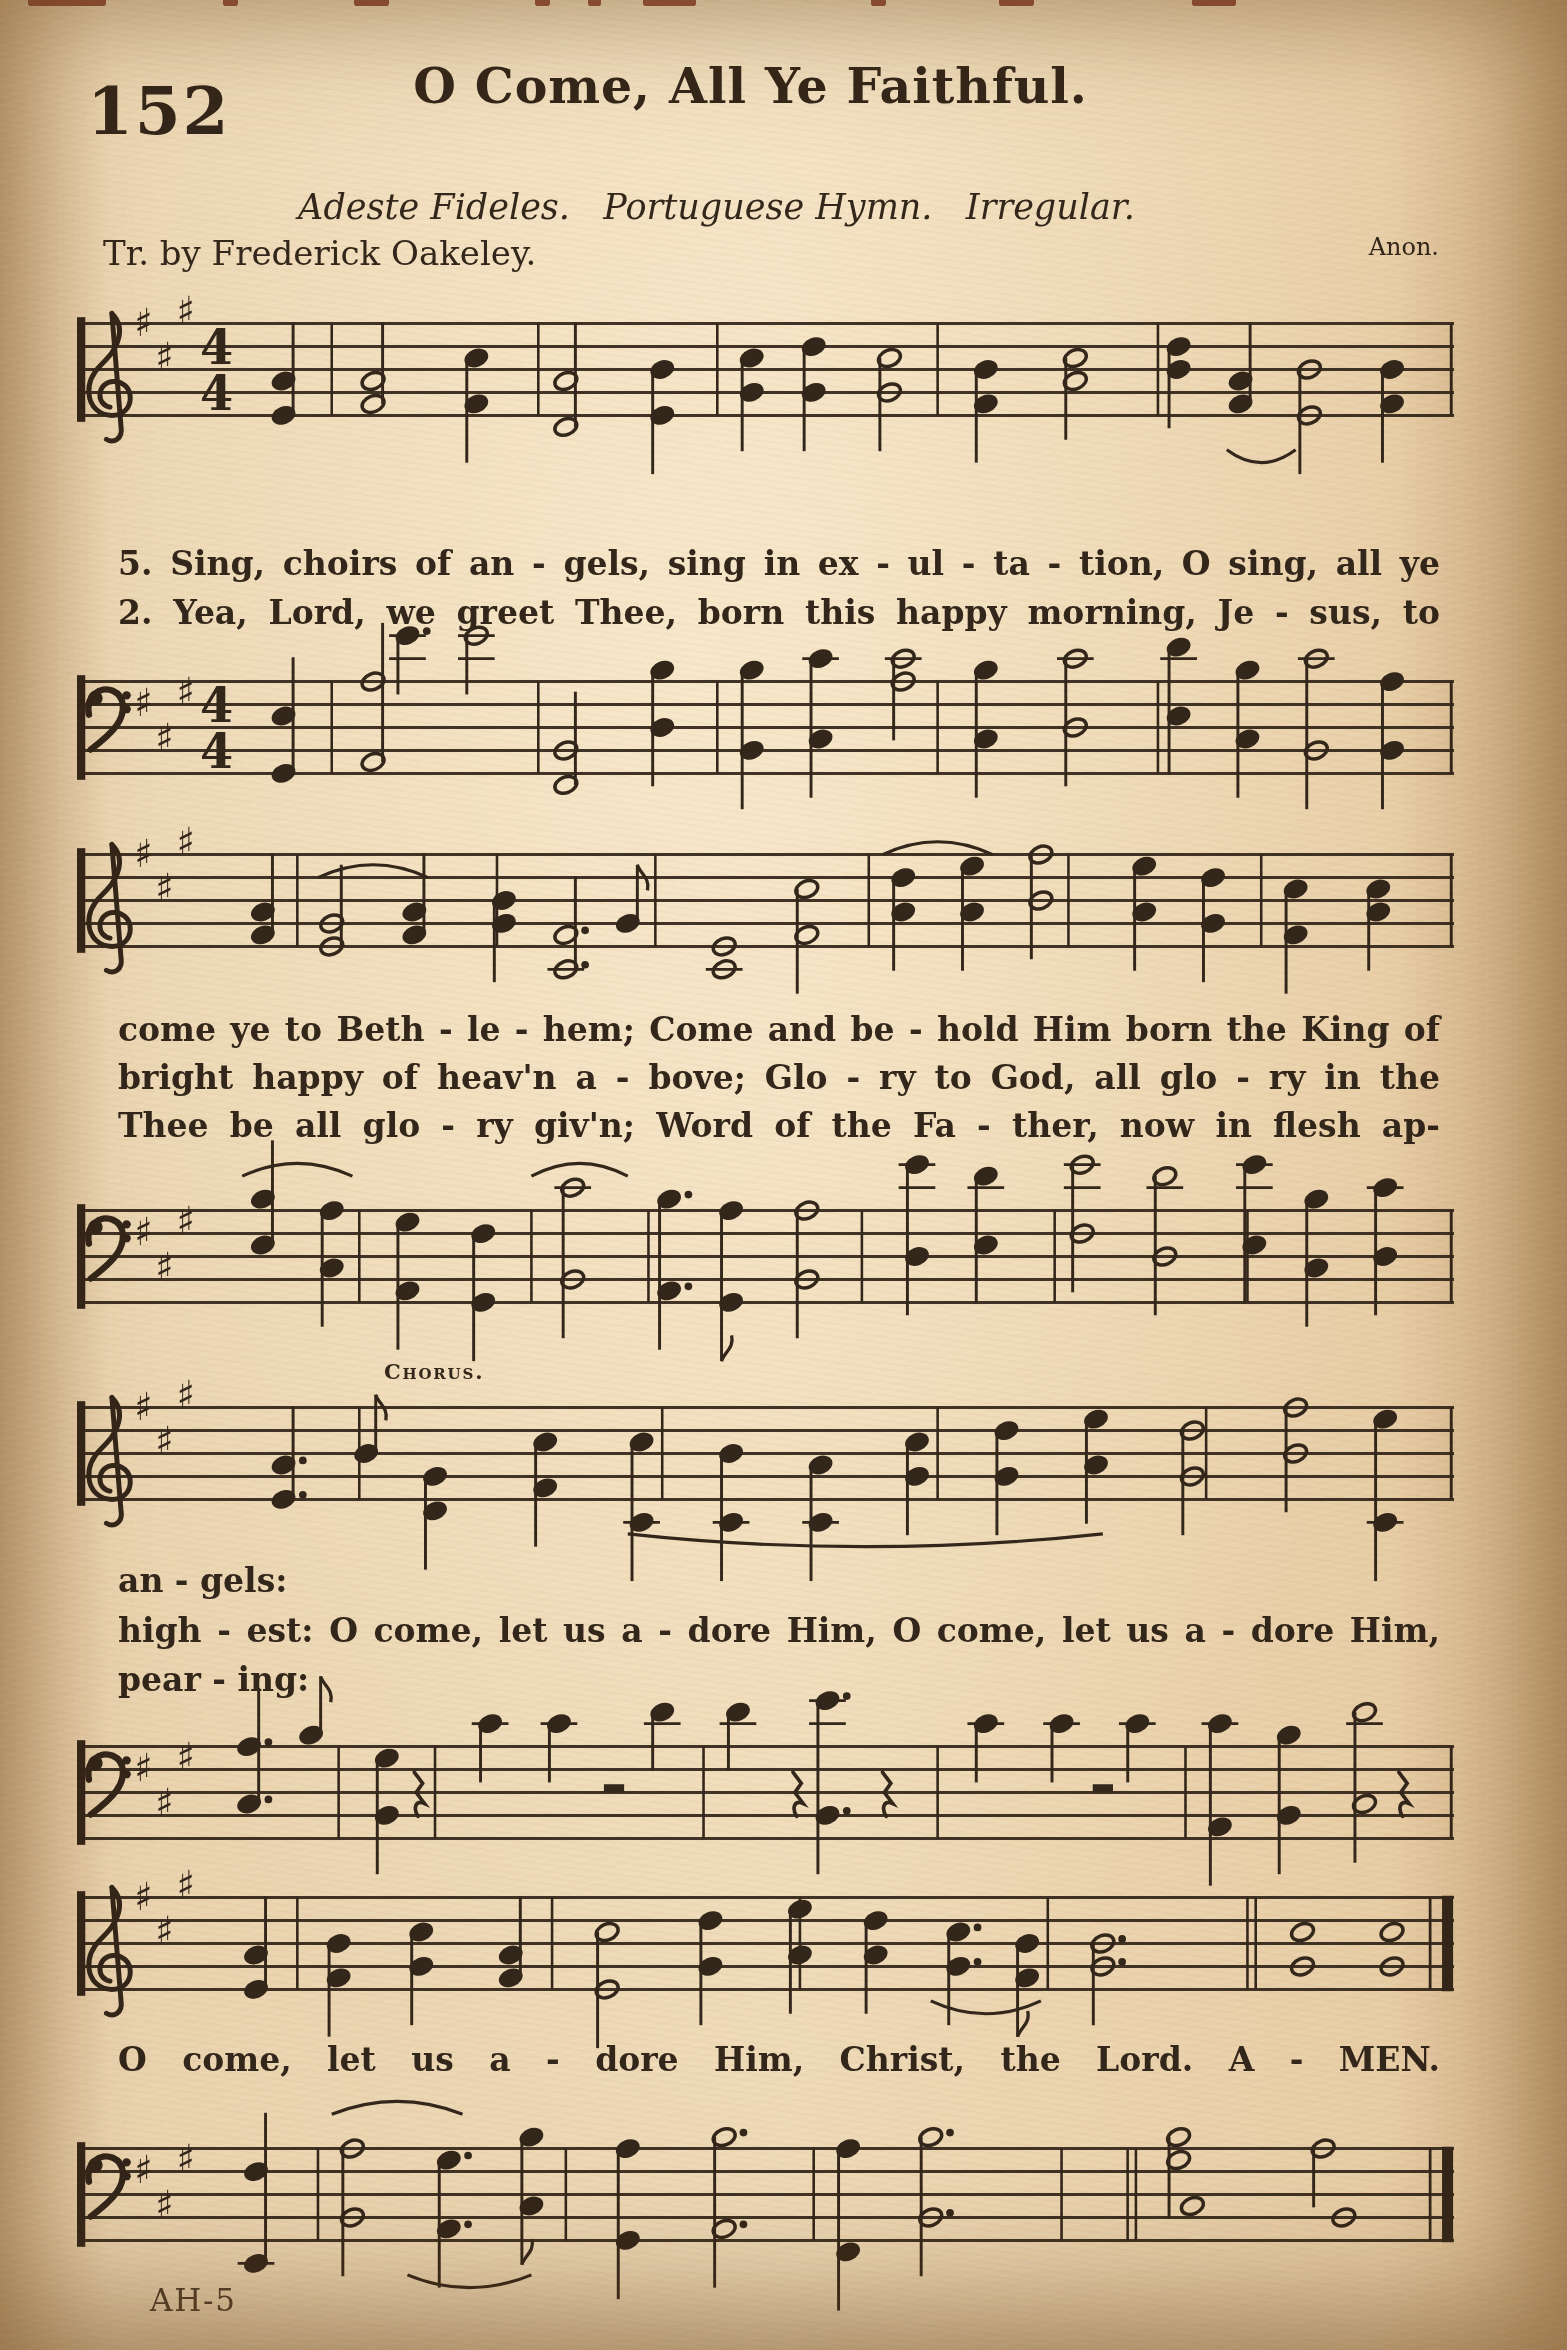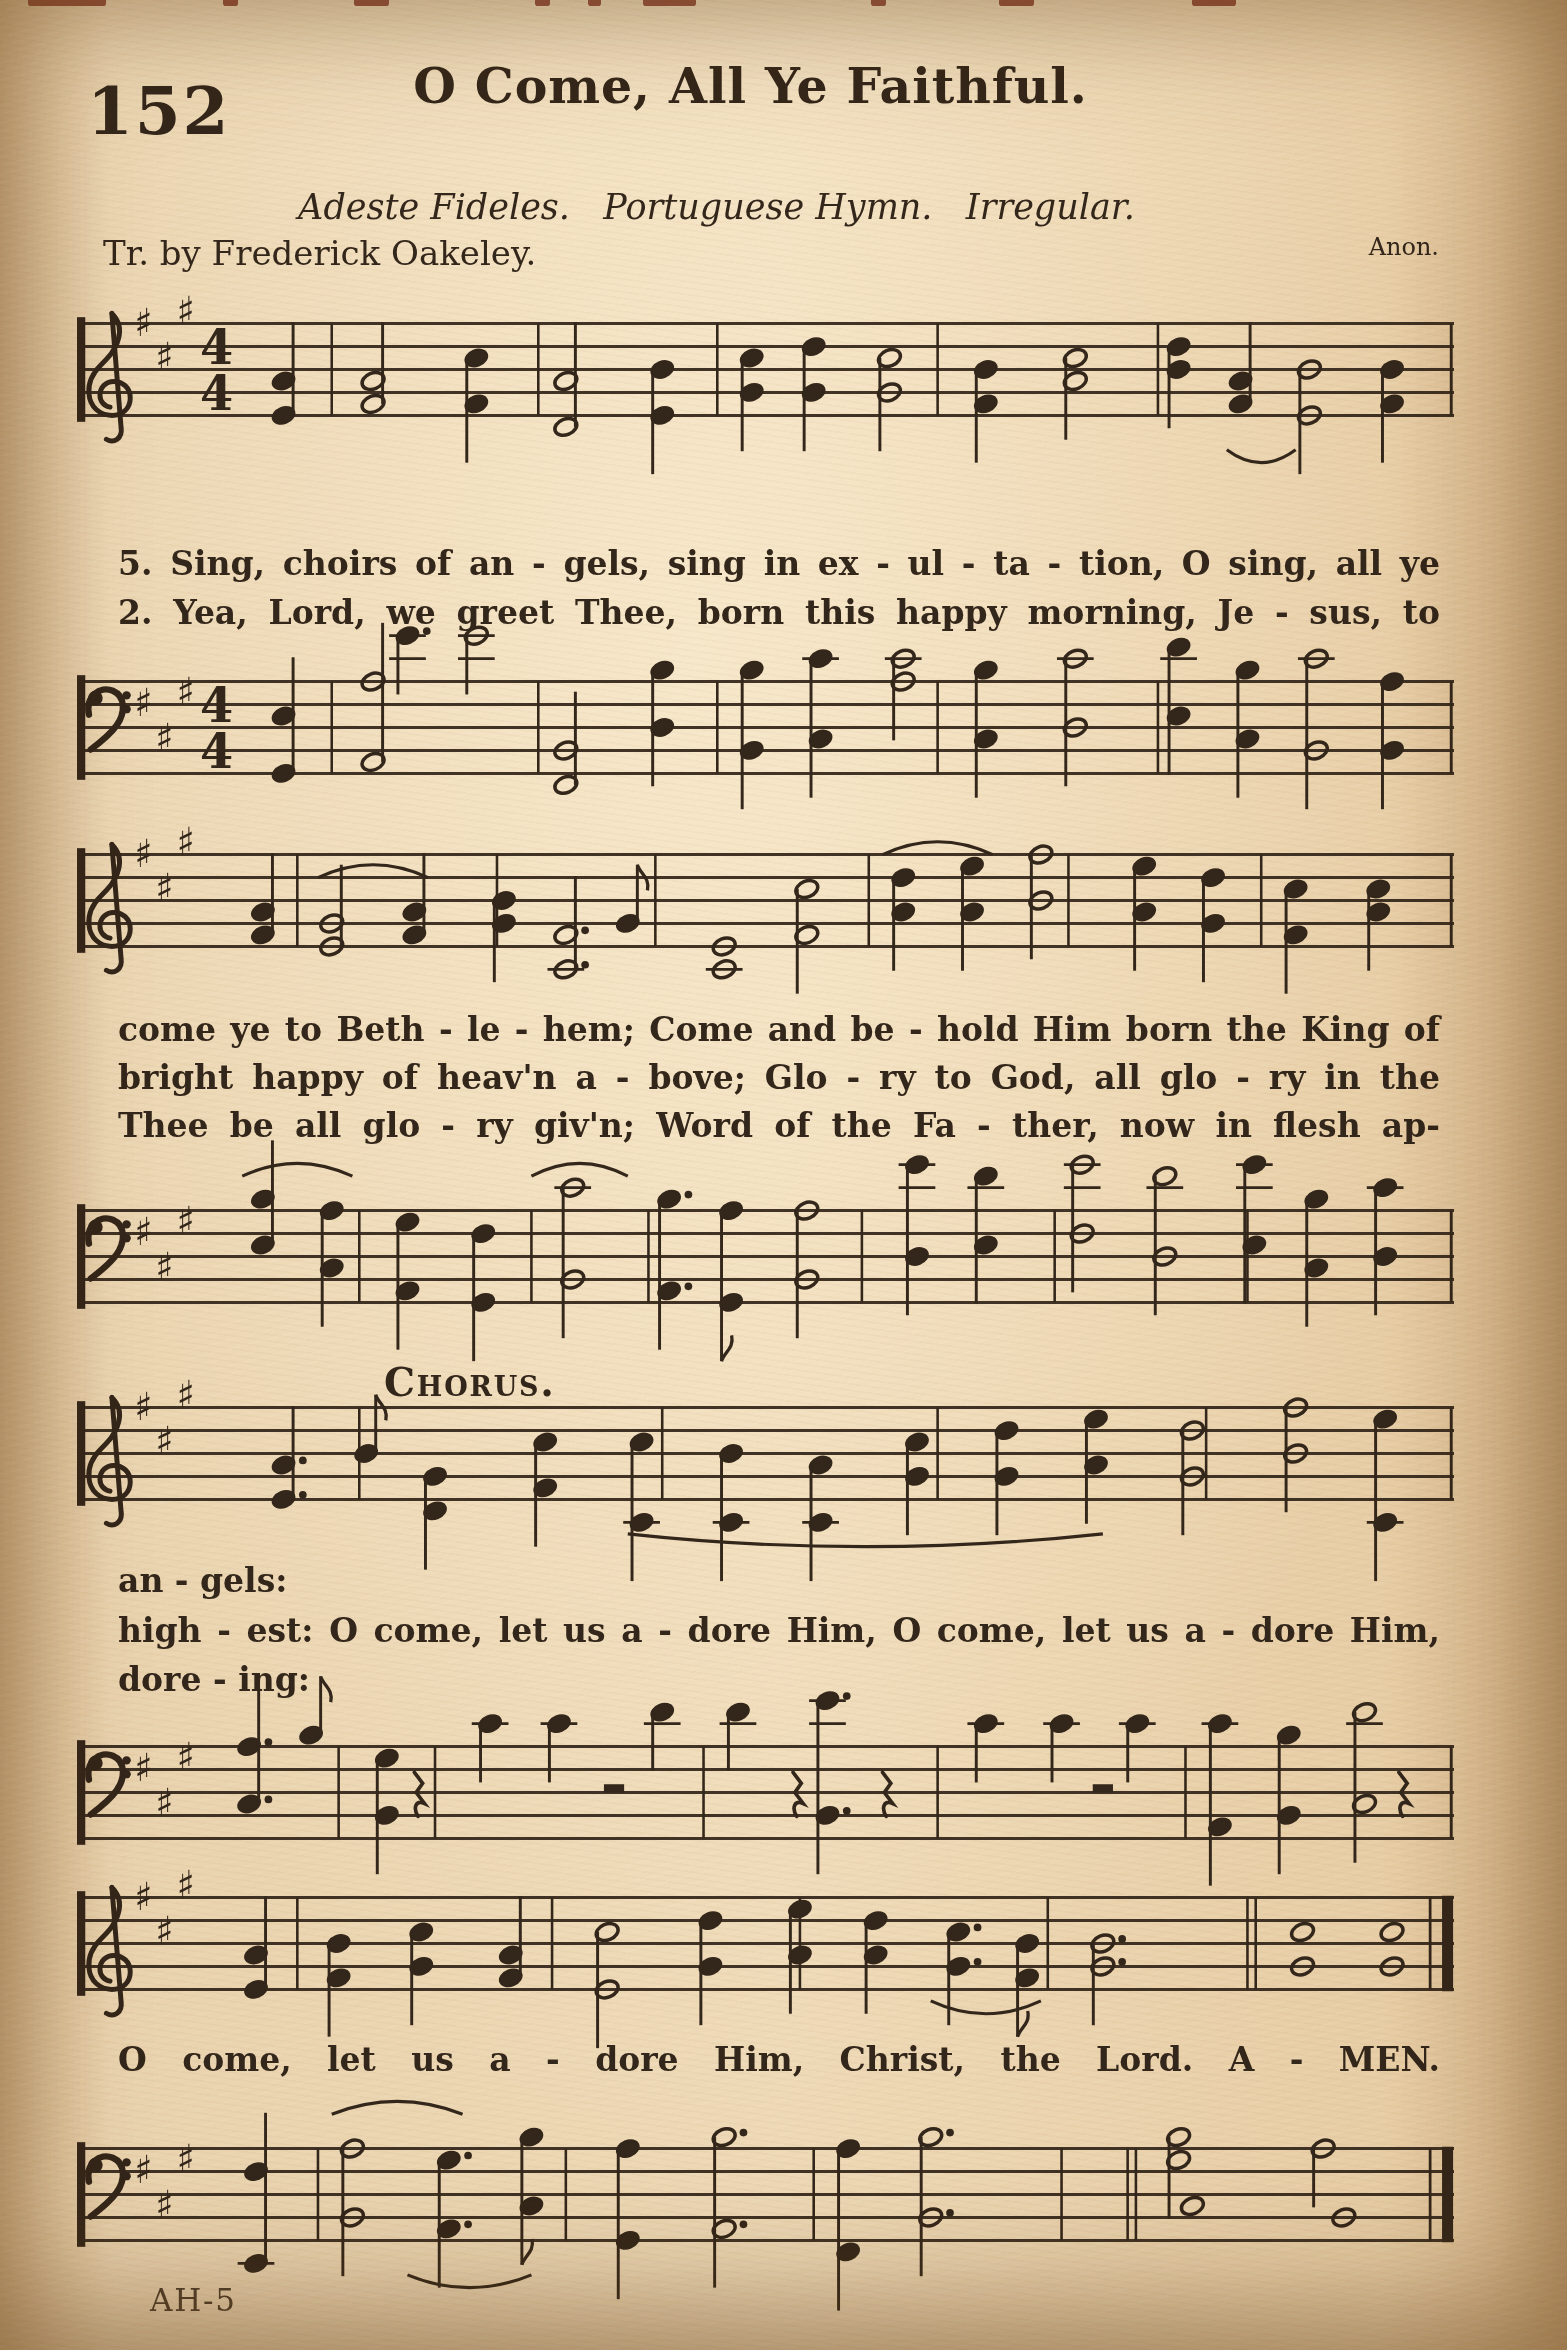--- a/index.html
+++ b/index.html
@@ -17,21 +17,21 @@
     box-shadow:inset 0 0 138px rgba(108,70,30,.38), inset -31px -55px 129px rgba(100,62,24,.30), inset 18.4px 9.2px 83px rgba(120,82,40,.18);}
   .mark{position:absolute;top:0;height:5.5px;background:#7c2b1b;opacity:.8;border-radius:0 0 2.8px 2.8px;}
   .num{position:absolute;left:87px;top:72px;font-size:66px;font-weight:bold;letter-spacing:1.8px;}
   .title{position:absolute;left:16px;top:57px;width:1469px;text-align:center;font-size:49px;font-weight:bold;letter-spacing:0.9px;}
   .subtitle{position:absolute;left:0;top:187px;width:1433px;text-align:center;font-size:35px;font-style:italic;white-space:pre;}
   .attr-left{position:absolute;left:103px;top:233px;font-size:34px;}
   .attr-right{position:absolute;right:129px;top:233px;font-size:24px;}
   .lyric{position:absolute;left:118px;width:1322px;font-size:33px;font-weight:bold;
     text-align:justify;-moz-text-align-last:justify;text-align-last:justify;white-space:normal;}
   .lyric.short{text-align:center;text-align-last:left;width:auto;}
-  .chorus{position:absolute;left:384px;top:1359px;font-size:39px;font-weight:bold;font-variant:small-caps;letter-spacing:1.8px;}
+  .chorus{position:absolute;left:384px;top:1359px;font-size:21px;font-weight:bold;font-variant:small-caps;letter-spacing:1.8px;}
   .footer-mark{position:absolute;left:150px;top:2282px;font-size:31px;color:#4e3d2a;letter-spacing:1.8px;}
   svg.system{position:absolute;left:77px;width:1377px;height:331px;pointer-events:none;}
 </style>
 </head>
 <body>
 
 <div id="page">
 
   <div id="scan-marks">
       <div class="mark" style="left: 27.5px; width: 78px; background: rgb(124, 43, 27);"></div>
@@ -633,21 +633,21 @@
   <div class="lyric" style="top:593px">2. Yea, Lord, we greet Thee, born this happy morning, Je - sus, to</div>
 
   <div class="lyric" style="top:1010px">come ye to Beth - le - hem; Come and be - hold Him born the King of</div>
   <div class="lyric" style="top:1058px">bright happy of heav'n a - bove; Glo - ry to God, all glo - ry in the</div>
   <div class="lyric" style="top:1106px">Thee be all glo - ry giv'n; Word of the Fa - ther, now in flesh ap-</div>
 
   <div class="chorus">Chorus.</div>
 
   <div class="lyric short" style="top:1561px">an - gels:</div>
   <div class="lyric" style="top:1611px">high - est: O come, let us a - dore Him, O come, let us a - dore Him,</div>
-  <div class="lyric short" style="top:1660px">dore - ing:</div>
+  <div class="lyric short" style="top:1660px">pear - ing:</div>
 
   <div class="lyric" style="top:2040px">O come, let us a - dore Him, Christ, the Lord. A - MEN.</div>
 
   <div class="footer-mark">AH-5</div>
 
   <div id="vignette"></div>
 </div>
 
 
 </body></html>

